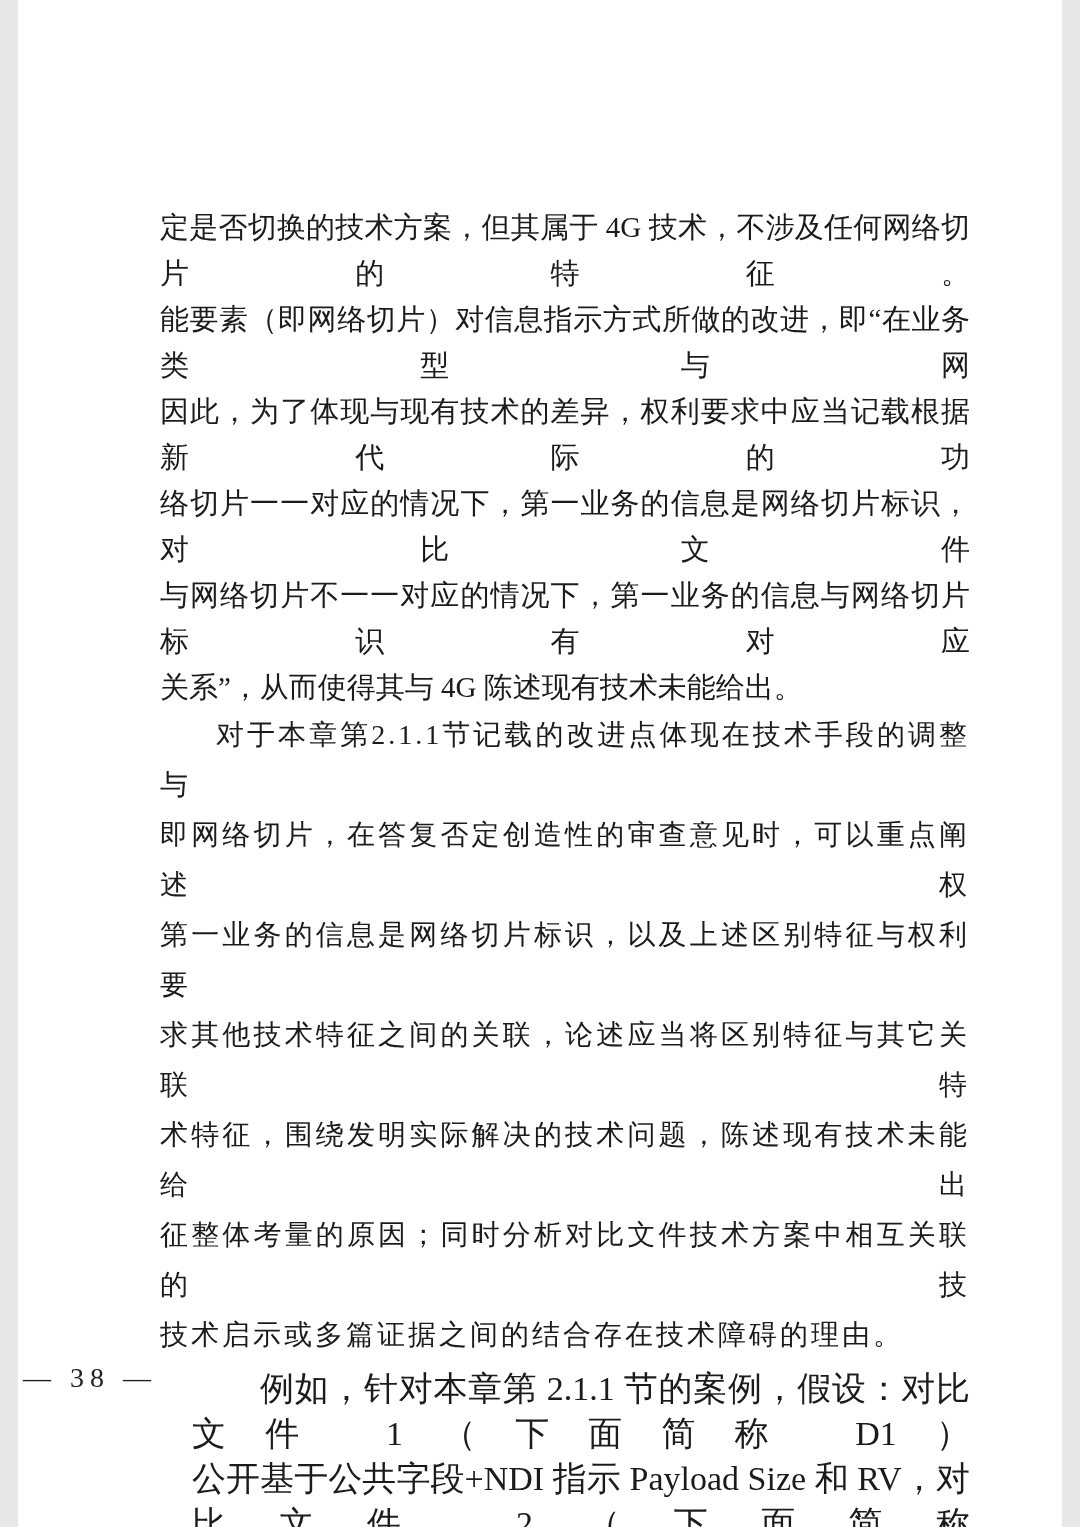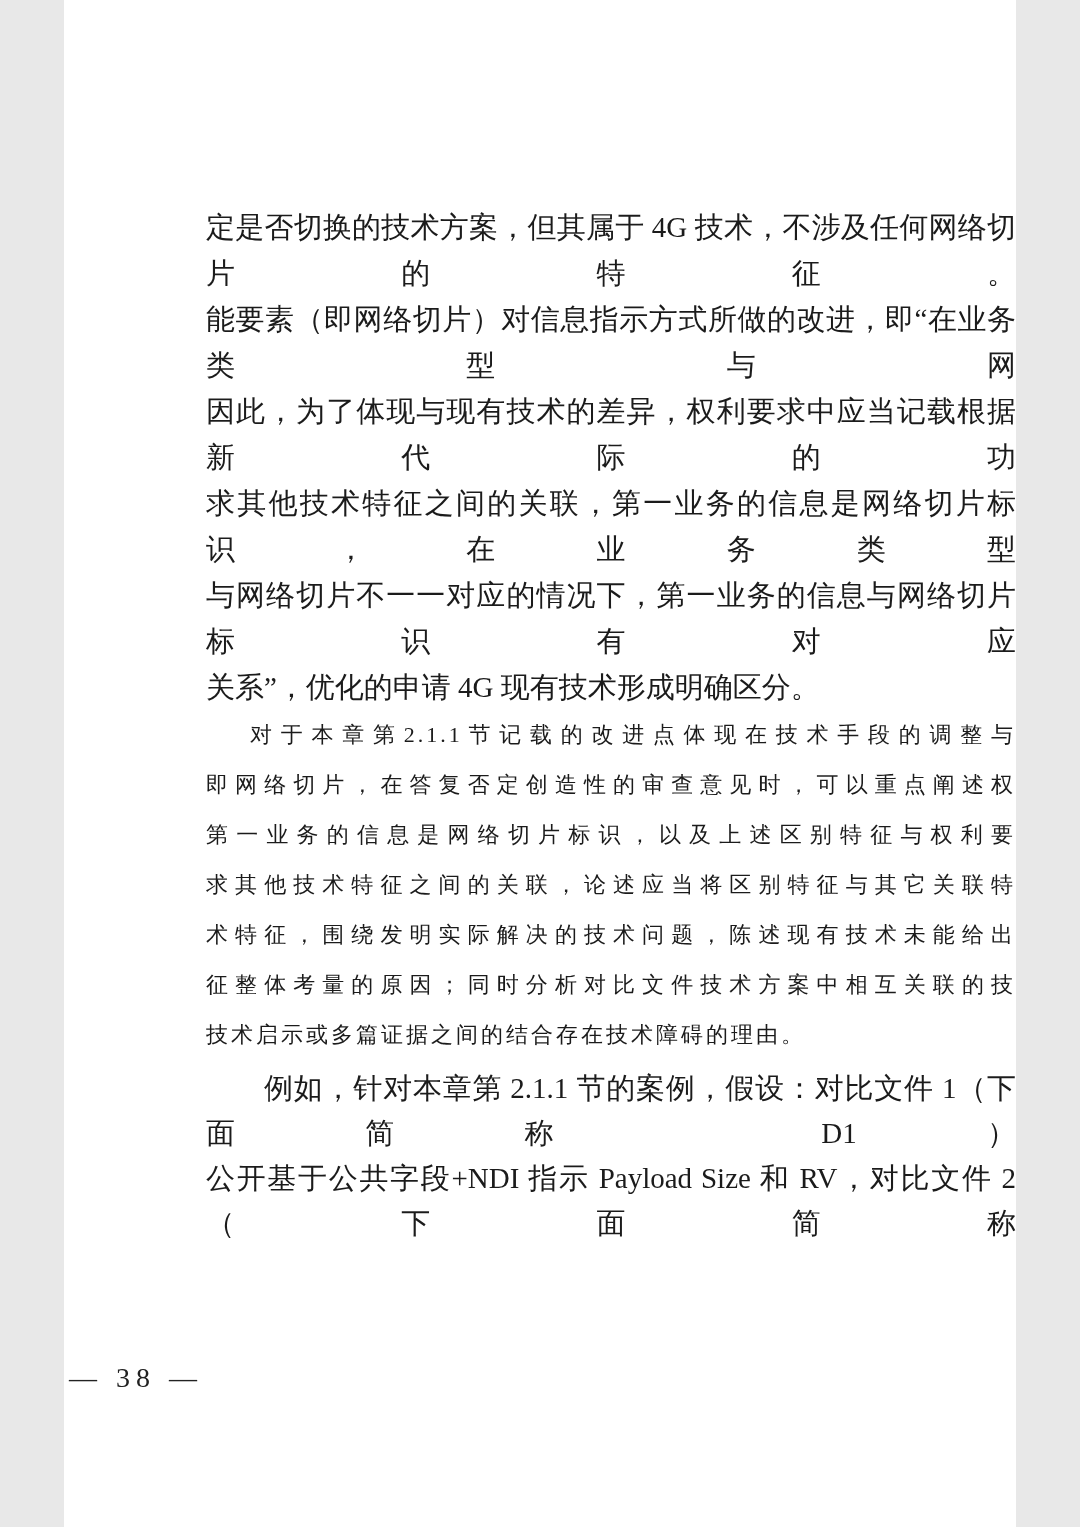--- a/index.html
+++ b/index.html
@@ -2,21 +2,21 @@
 <html><head>
 <meta charset="utf-8">
 <style>
   html, body {
     margin: 0;
     padding: 0;
     background: #e8e8e8;
   }
   .page {
     position: relative;
-    width: 952px;
+    width: 1044px;
     height: 1527px;
     margin: 0 auto;
     background: #ffffff;
     color: #1b1b1b;
     font-family: "Liberation Serif", "DejaVu Serif", serif;
     overflow: hidden;
   }
   .content {
     position: absolute;
     left: 142px;
@@ -39,29 +39,30 @@
     font-family: "Liberation Sans", "DejaVu Sans", sans-serif;
     font-weight: bold;
     font-size: 30px;
     line-height: 48px;
     text-indent: 2em;
     margin: 10px 0 12px 0;
     letter-spacing: 2px;
   }
 
   .para-wide .line {
-    font-size: 22px;
+    font-size: 28px;
     line-height: 50px;
     letter-spacing: 3px;
   }
 
   .para-example { margin-top: 6px; }
   .para-example .line {
-    font-size: 29px;
+    font-size: 34px;
     line-height: 45px;
+    margin-left: 32px;
   }
 
   .footer {
     position: absolute;
     left: 5px;
     width: 100%;
     top: 1362px;
     text-align: left;
     font-size: 28px;
     letter-spacing: 6px;
@@ -71,23 +72,23 @@
 </head>
 <body>
 
 <div class="page">
   <div class="content">
 
     <div class="para">
       <div class="line stretch">定是否切换的技术方案，但其属于 4G 技术，不涉及任何网络切片的特征。</div>
       <div class="line stretch">能要素（即网络切片）对信息指示方式所做的改进，即“在业务类型与网</div>
       <div class="line stretch">因此，为了体现与现有技术的差异，权利要求中应当记载根据新代际的功</div>
-      <div class="line stretch">求其他技术特征之间的关联，第一业务的信息是网络切片标识，在业务类型</div>
+      <div class="line stretch">络切片一一对应的情况下，第一业务的信息是网络切片标识，对比文件</div>
       <div class="line stretch">与网络切片不一一对应的情况下，第一业务的信息与网络切片标识有对应</div>
-      <div class="line lastline">关系”，优化的申请 4G 现有技术形成明确区分。</div>
+      <div class="line lastline">关系”，从而使得其与 4G 陈述现有技术未能给出。</div>
     </div>
 
 
     <div class="para para-wide">
       <div class="line stretch indent">对于本章第2.1.1节记载的改进点体现在技术手段的调整与</div>
       <div class="line stretch">即网络切片，在答复否定创造性的审查意见时，可以重点阐述权</div>
       <div class="line stretch">第一业务的信息是网络切片标识，以及上述区别特征与权利要</div>
       <div class="line stretch">求其他技术特征之间的关联，论述应当将区别特征与其它关联特</div>
       <div class="line stretch">术特征，围绕发明实际解决的技术问题，陈述现有技术未能给出</div>
       <div class="line stretch">征整体考量的原因；同时分析对比文件技术方案中相互关联的技</div>

